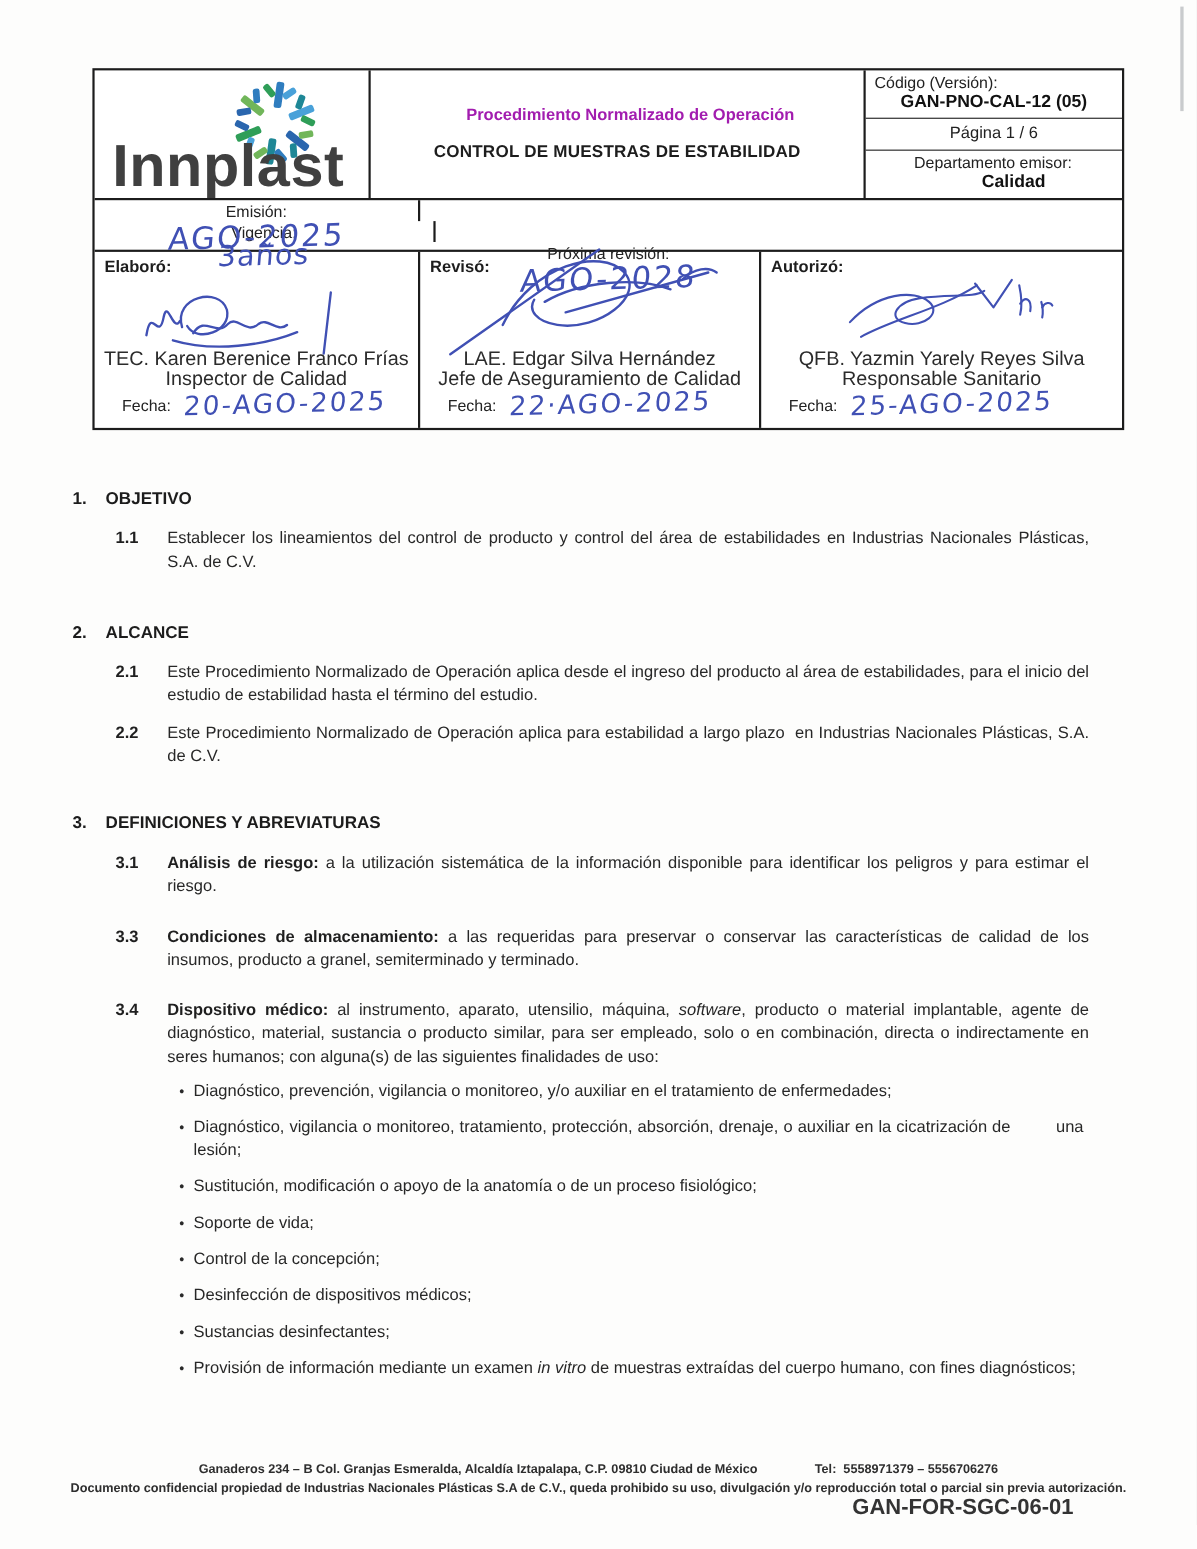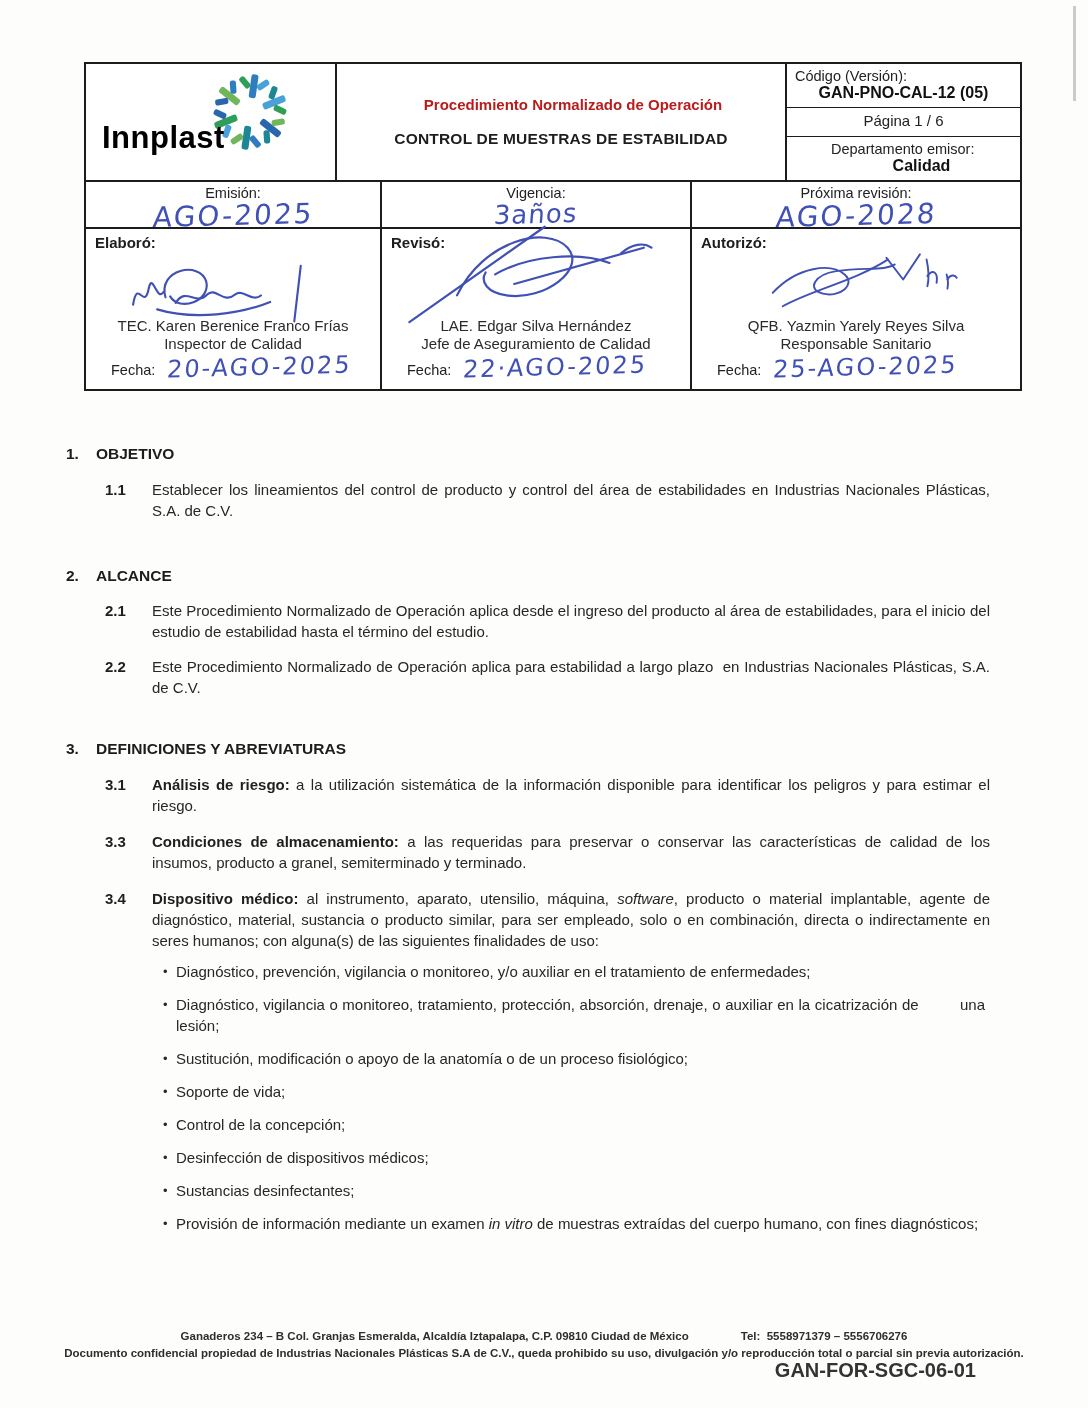--- a/index.html
+++ b/index.html
@@ -8,70 +8,70 @@
   .page {
     position:relative; width:1088px; height:1408px; margin:0 auto;
     background:#fdfdfc; overflow:hidden; color:#262626;
   }
   .scan-edge { position:absolute; left:1073px; top:6px; width:3px; height:95px; background:#b7babd; opacity:.75; }
 
   
   .hdr { position:absolute; left:84px; top:62px; width:938px; border:2px solid #1c1c1c; background:#fff; }
   .row { display:flex; }
   .row1 { height:118px; border-bottom:2px solid #1c1c1c; }
-  .row2 { height:47px;  border-bottom:2px solid #1c1c1c; }
+  .row2 { height:47px;  border-bottom:2px solid #1c1c1c;flex-direction:column; }
   .row3 { height:160px; }
   .cell { position:relative; }
   .row1 .c1 { width:251px; border-right:2px solid #1c1c1c; }
   .row1 .c2 { width:450px; border-right:2px solid #1c1c1c; display:flex; flex-direction:column; justify-content:center; align-items:center; gap:17px; }
   .row1 .c3 { flex:1; display:flex; flex-direction:column; }
   .row2 .c1, .row3 .c1 { width:296px; border-right:2px solid #1c1c1c; }
   .row2 .c2, .row3 .c2 { width:310px; border-right:2px solid #1c1c1c; }
   .row2 .c3, .row3 .c3 { flex:1; }
 
-  .doc-type  { font-weight:700; font-size:15px; color:#b91c1c;margin-left:24px; }
+  .doc-type  { font-weight:700; font-size:15px; color:#a21caf;margin-left:24px; }
   .doc-title { font-weight:700; font-size:15.5px; color:#1d1d1d; letter-spacing:.2px; }
 
   .info-sub { border-bottom:1.5px solid #1c1c1c; padding:4px 8px 5px 8px; }
   .info-sub:last-child { border-bottom:none; }
   .info-label { font-size:14.5px; color:#222; text-align:left; }
   .info-value { font-weight:700; font-size:16px; text-align:center; color:#111; }
   .info-center { text-align:center; font-size:15px; padding-top:4px; color:#222; }
   .i1 { flex:1.35; } .i2 { flex:.85; } .i3 { flex:1.1;margin-left:36px; }
 
   .r2label { text-align:center; font-size:14.5px; padding-top:3px; color:#222; }
   .ink { font-family:"DejaVu Sans", sans-serif; color:#4050b4; display:inline-block;
          transform:rotate(-1.5deg) skewX(-6deg); }
   .r2ink { position:absolute; left:0; right:0; top:17px; text-align:center; z-index:3; }
   .ink-lg { font-size:28px; letter-spacing:2px; }
   .ink-md { font-size:26px; letter-spacing:1px; }
 
   .rolelabel { position:absolute; top:5px; left:9px; font-weight:700; font-size:15px; color:#1d1d1d; }
   .sigwrap { position:absolute; z-index:2; }
-  .signame { position:absolute; left:0; right:0; top:88px; text-align:center; font-size:15px; line-height:18px; color:#2b2b2b; }
+  .signame { position:absolute; left:0; right:0; top:88px; text-align:center; font-size:18px; line-height:18px; color:#2b2b2b; }
   .fecha { position:absolute; left:25px; bottom:8px; display:flex; align-items:flex-end; gap:12px; white-space:nowrap; }
   .fecha-label { font-size:14.5px; color:#222; padding-bottom:3px; }
   .ink-date { font-size:24px; letter-spacing:2px; }
 
   
   .logo-cell { overflow:hidden; }
-  .logo-text { position:absolute; left:16px; top:56px; font-size:31px; font-weight:700;
-               color:#000000; letter-spacing:.5px;text-align:center; }
+  .logo-text { position:absolute; left:16px; top:56px; font-size:54px; font-weight:700;
+               color:#404040; letter-spacing:.5px;text-align:center; }
   .snowflake { position:absolute; left:120px; top:4px; }
 
   
   .bodytext { position:absolute; left:66px; top:443px; width:924px; font-size:15px; line-height:21px; color:#272727; }
   .sec-head { display:flex; font-weight:700; font-size:15.5px; color:#1c1c1c; }
   .sec-num { width:30px; flex:none; }
   .clause { display:flex; padding-left:39px; }
   .clause-num { width:47px; flex:none; font-weight:700; color:#1f1f1f; }
   .clause-body { flex:1; text-align:justify; }
   .lead { font-weight:700; color:#1f1f1f; }
   .mt15 { margin-top:15px; } .mt14 { margin-top:14px; } .mt44 { margin-top:44px; }
-  .mt40 { margin-top:40px; } .mt10 { margin-top:10px; } .mt11 { margin-top:15px; }
+  .mt40 { margin-top:40px; } .mt10 { margin-top:10px; } .mt11 { margin-top:25px; }
   .bullets { list-style:none; margin-top:10px; margin-left:97px; width:822px; }
   .bullets li { position:relative; padding-left:13px; margin-bottom:12px; text-align:justify; }
   .bullets li::before { content:"•"; position:absolute; left:0; top:0; font-size:13px; color:#2a2a2a; }
 
   
   .footer1 { position:absolute; top:1330px; left:0; width:100%; display:flex; justify-content:center; gap:52px;
              font-size:11.5px; font-weight:700; color:#2e2e2e; }
   .footer2 { position:absolute; top:1347px; left:0; width:100%; text-align:center;
              font-size:11.5px; font-weight:700; color:#2e2e2e; }
   .footer-code { position:absolute; top:1359px; right:112px; font-size:20px; font-weight:700; color:#333; }

